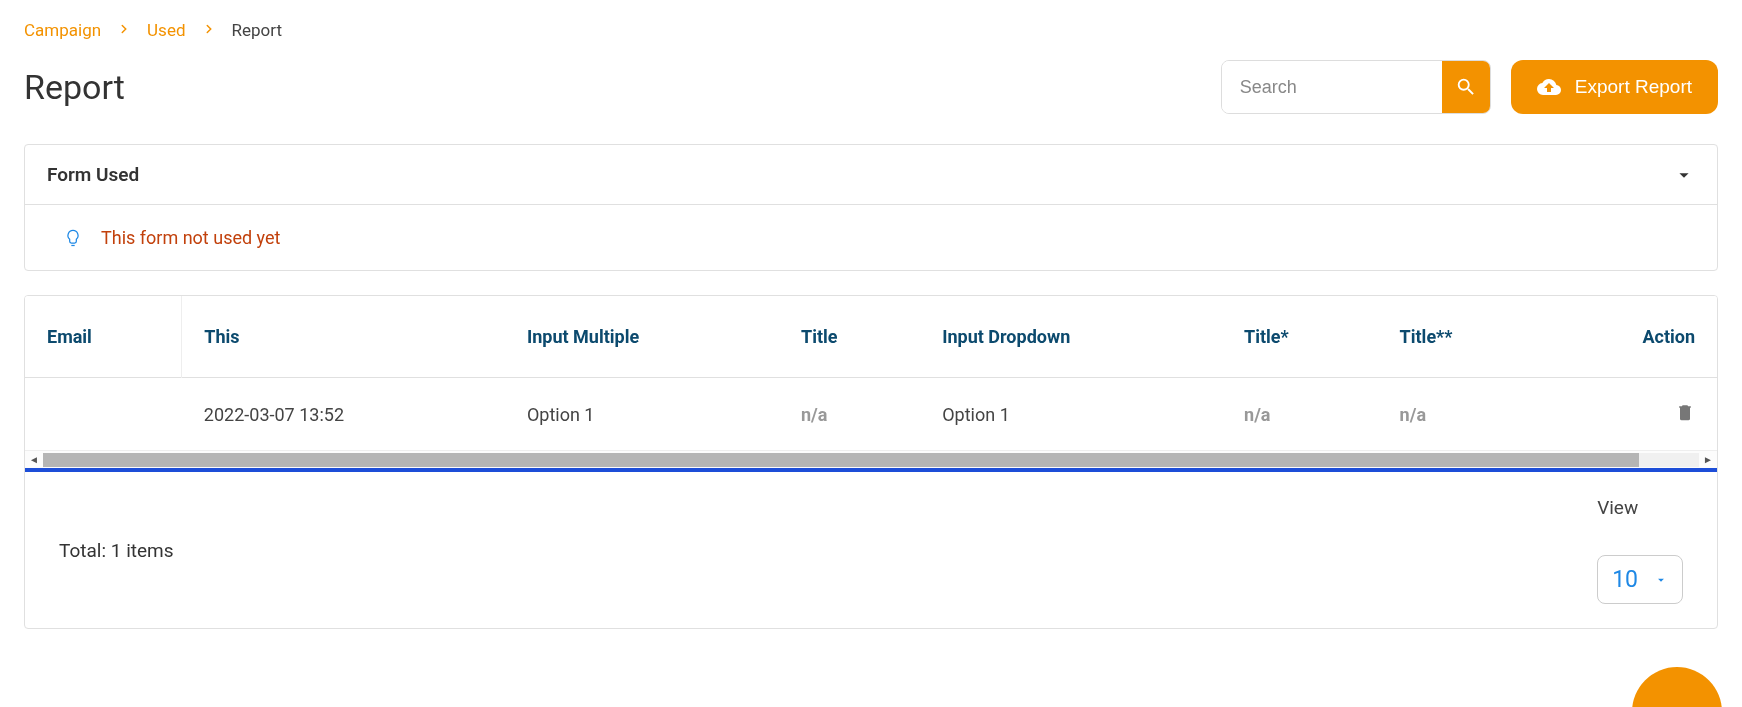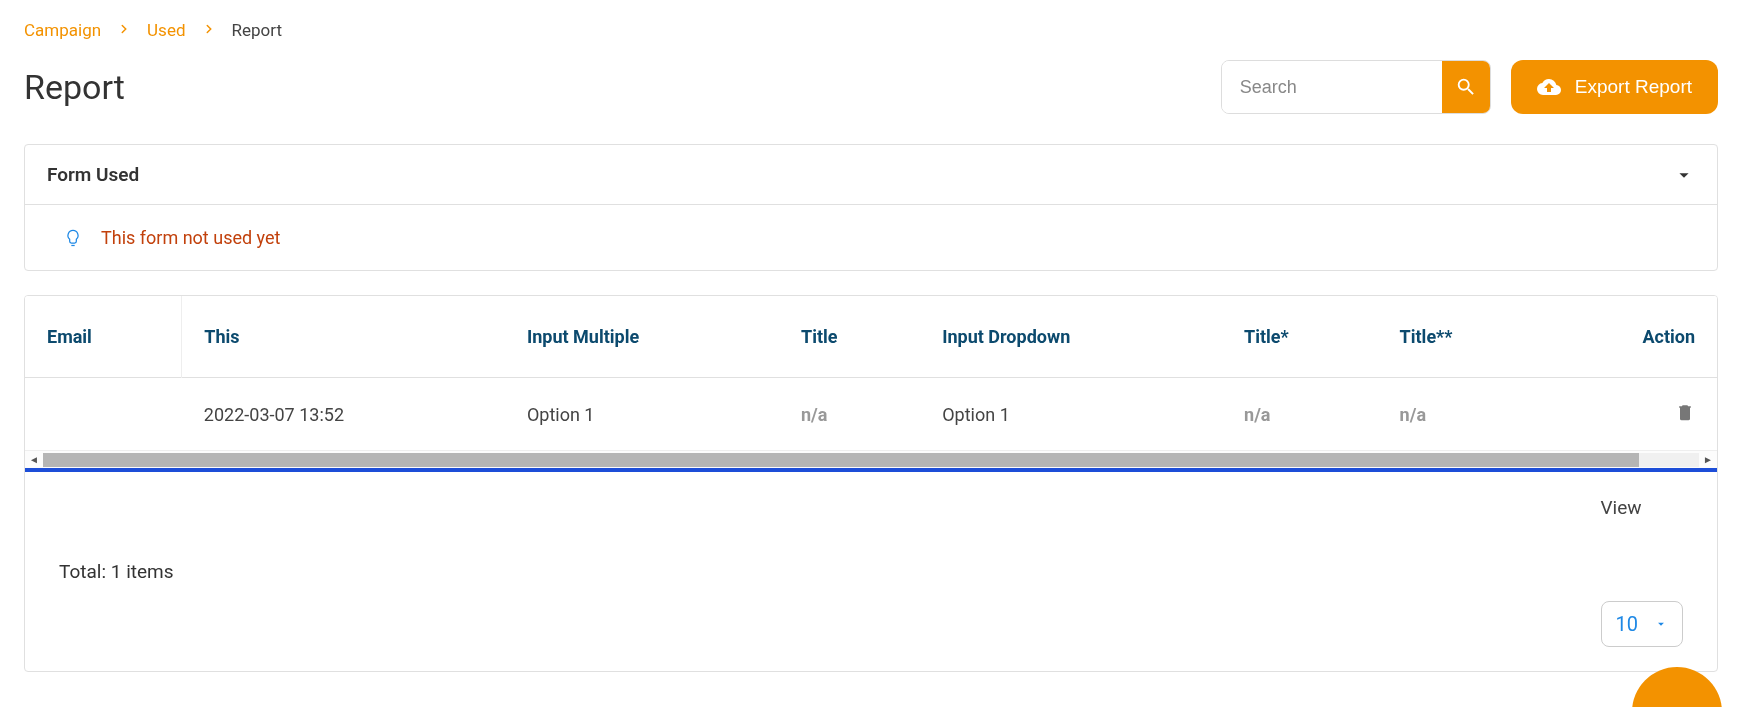--- a/index.html
+++ b/index.html
@@ -176,22 +176,21 @@
   .view-label { color: #444; }
   .pagesize {
     border: 1px solid #ccc;
     border-radius: 8px;
     padding: 10px 14px;
     display: flex;
     align-items: center;
     gap: 16px;
     color: #1e88e5;
     cursor: pointer;
-    font-size: 20px;
-    margin-top: 46px;
+    font-size: 23px;
   }
   .pagesize svg { width: 14px; height: 14px; fill: #1e88e5; }
 
   .fab {
     position: fixed;
     right: 20px;
     bottom: -10px;
     width: 90px;
     height: 50px;
     background: #f39200;

